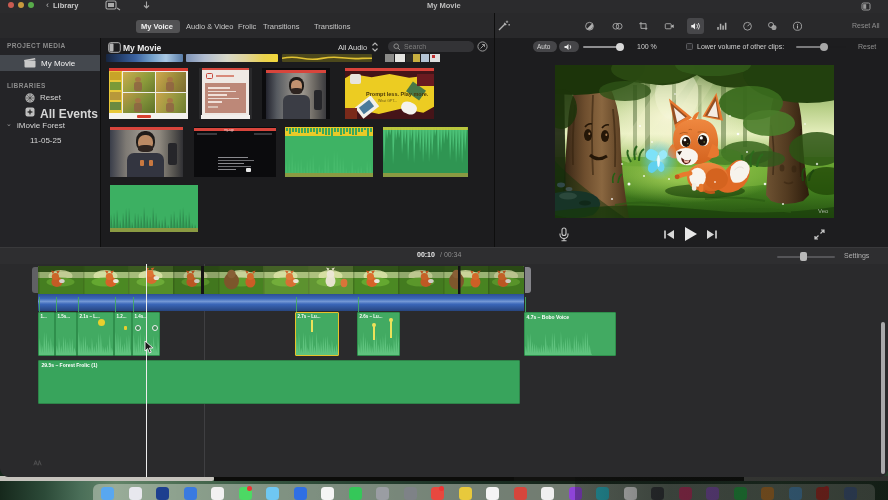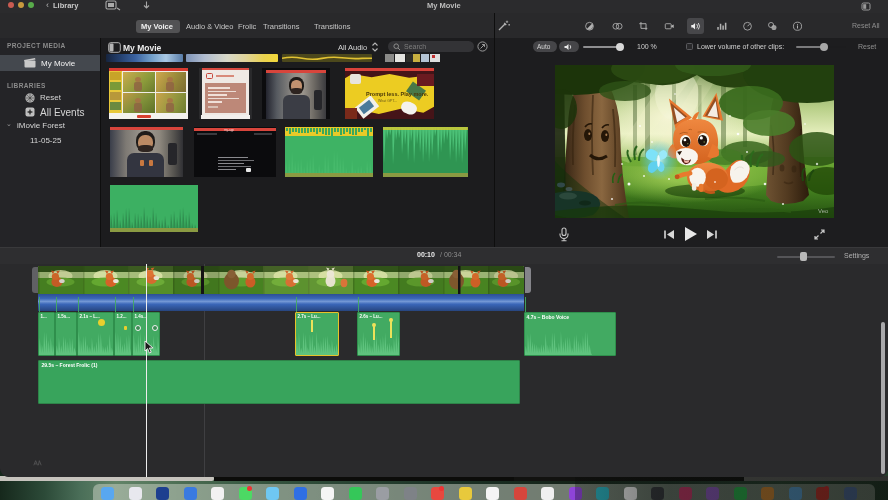--- a/index.html
+++ b/index.html
@@ -136,21 +136,21 @@
  <g stroke="#5a5a5a" stroke-width="0.7" fill="none">
   <path d="M5 0.5 V9.5 M0.5 5 H9.5 M1.9 1.9 L8.1 8.1 M8.1 1.9 L1.9 8.1"></path>
  </g>
  <circle cx="5" cy="5" r="1.1" fill="#4a4a4a"></circle>
 </svg>
 <div class="txt" style="left:40px;top:92.5px;font-size:8px;color:#d6d6d6;">Reset</div>
 <svg class="abs" style="left:25px;top:106.5px;" width="10" height="10" viewBox="0 0 10 10">
  <rect x="0.5" y="0.5" width="9" height="9" rx="2" fill="#c0c0c0"></rect>
  <path d="M5 1.8 L5.9 4.1 L8.2 5 L5.9 5.9 L5 8.2 L4.1 5.9 L1.8 5 L4.1 4.1 Z" fill="#333"></path>
 </svg>
-<div class="txt" style="left:40px;top:106.5px;font-size:10px;color:#d6d6d6;">All Events</div>
+<div class="txt" style="left:40px;top:106.5px;font-size:12px;color:#d6d6d6;font-weight:bold;">All Events</div>
 <div class="txt" style="left:6px;top:120px;font-size:7px;color:#9a9a9a;">⌄</div>
 <div class="txt" style="left:17px;top:121px;font-size:8px;color:#d6d6d6;">iMovie Forest</div>
 <div class="txt" style="left:30px;top:135.5px;font-size:8px;color:#d6d6d6;">11-05-25</div>
 
 <div class="abs" style="left:101px;top:38px;width:393px;height:209px;background:#1c1c1e;"></div>
 <svg class="abs" style="left:108px;top:42px;" width="13" height="11" viewBox="0 0 13 11">
  <rect x="0.7" y="0.7" width="11.6" height="9.6" rx="2" fill="none" stroke="#b4b4b4" stroke-width="1"></rect>
  <rect x="1.5" y="1.5" width="4" height="8" rx="1" fill="#b4b4b4"></rect>
 </svg>
 <div class="txt" style="left:123px;top:42.5px;font-size:8.5px;font-weight:bold;color:#ececec;">My Movie</div>

